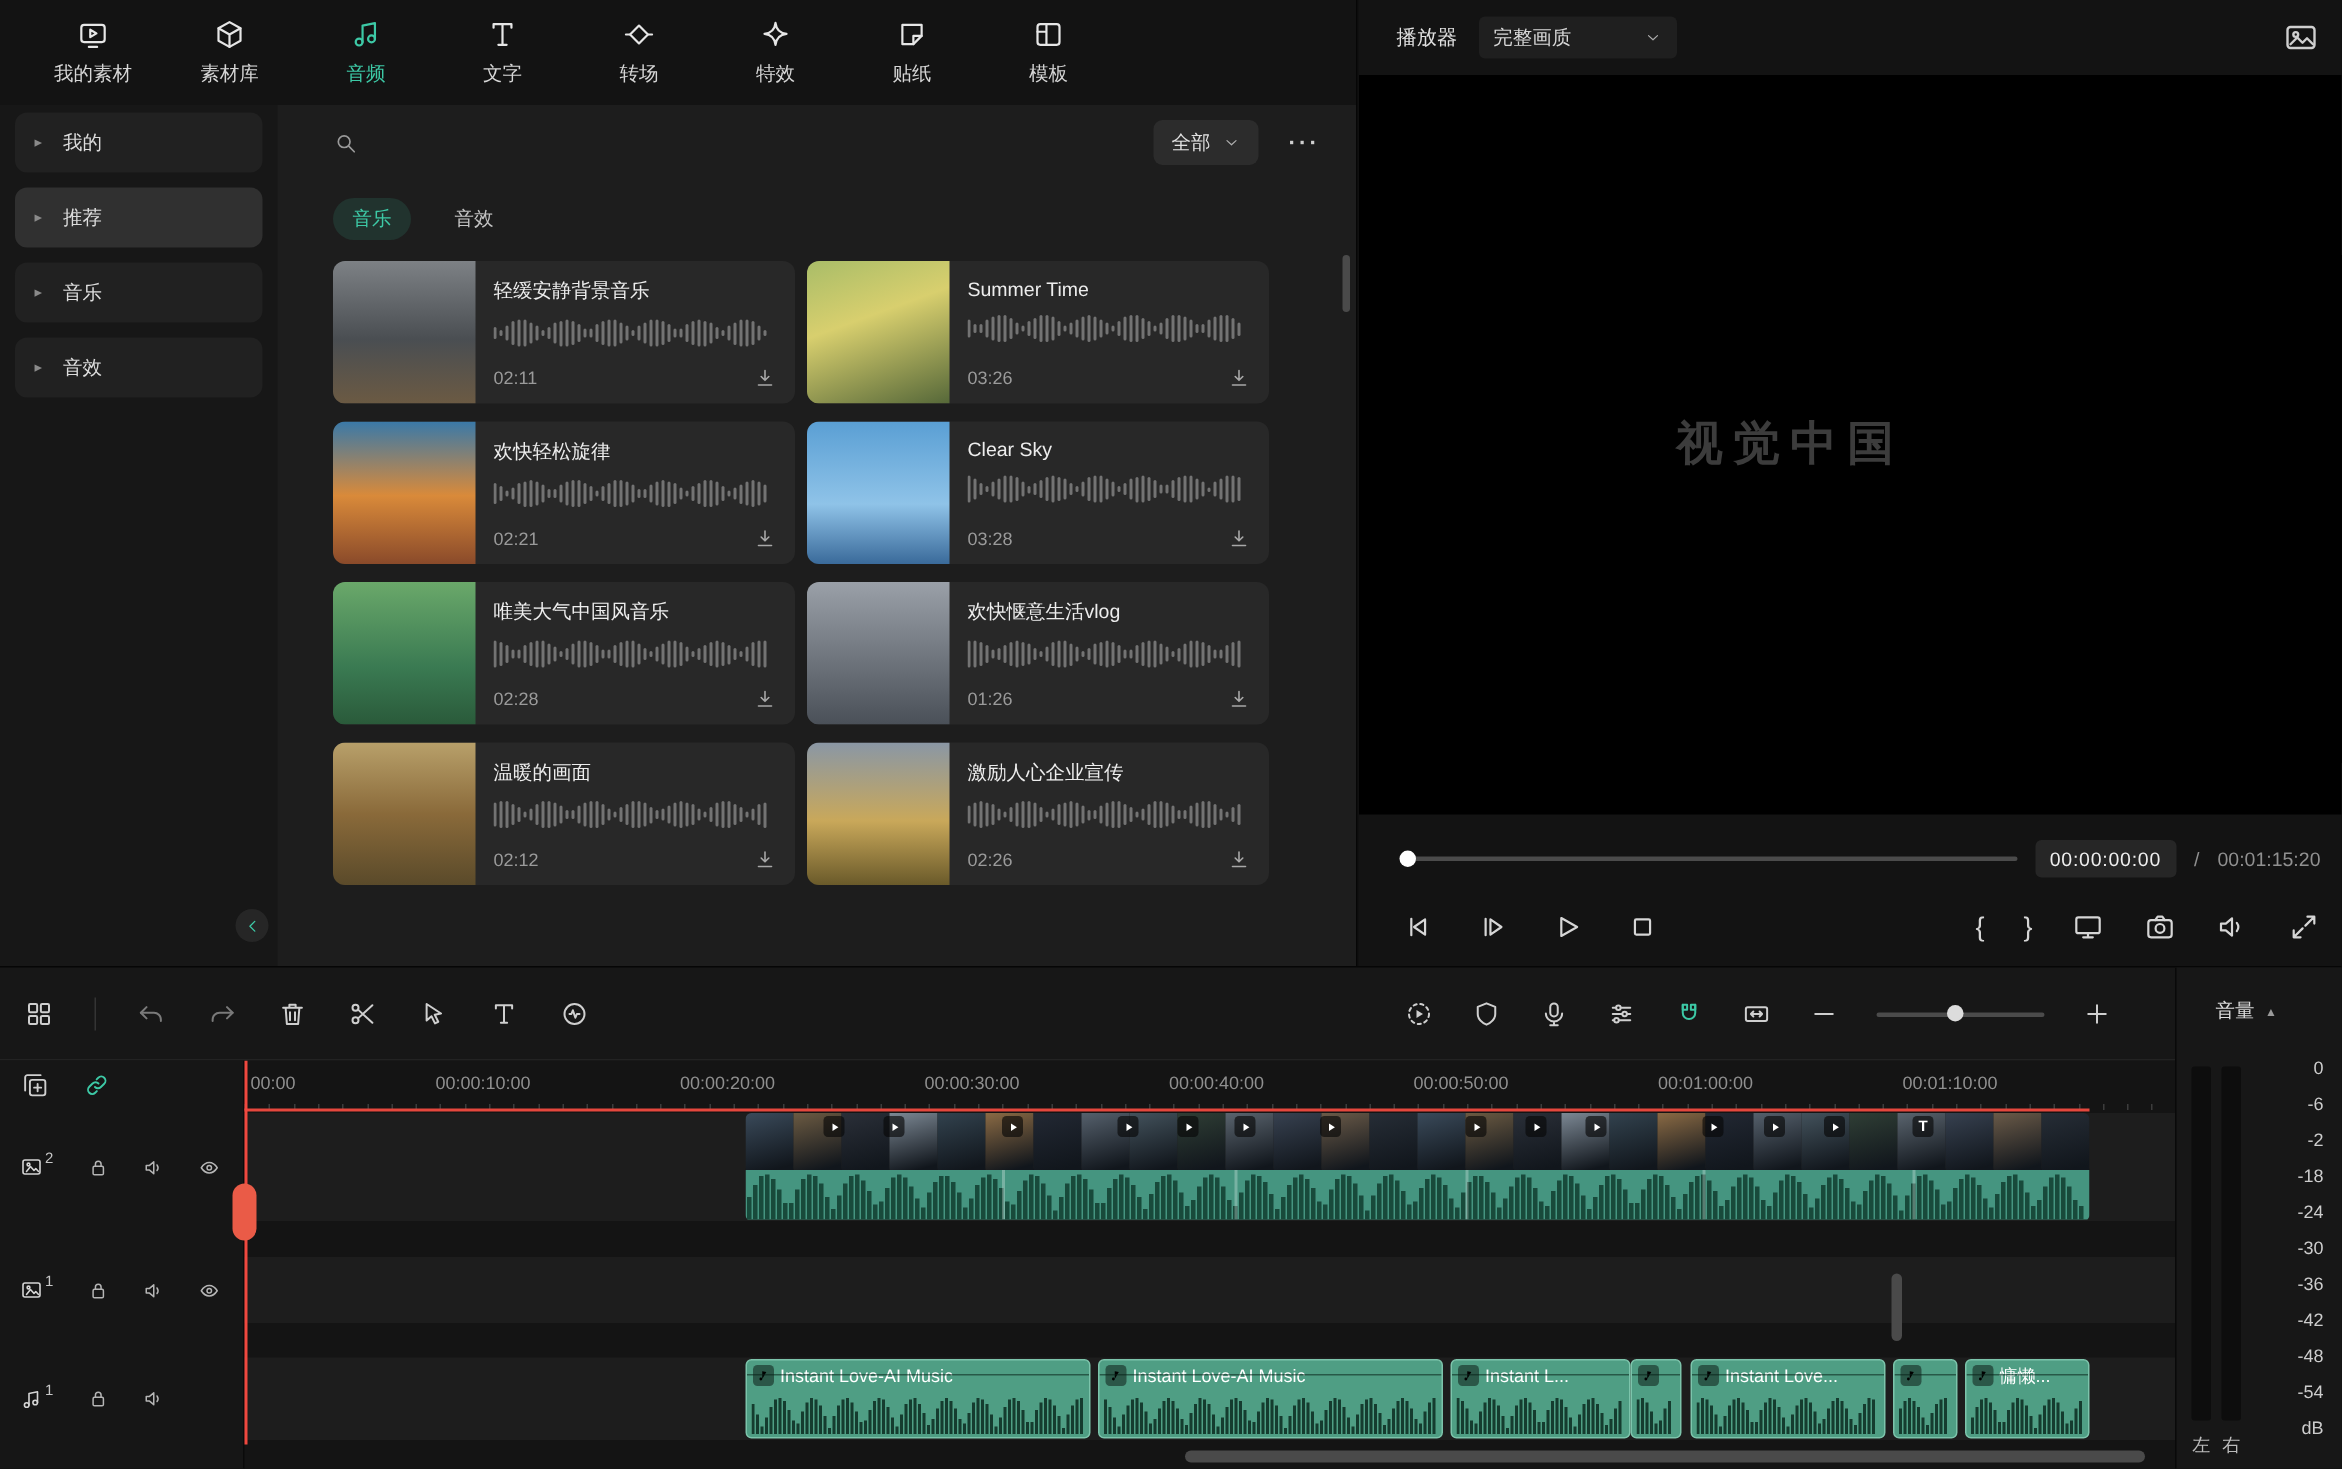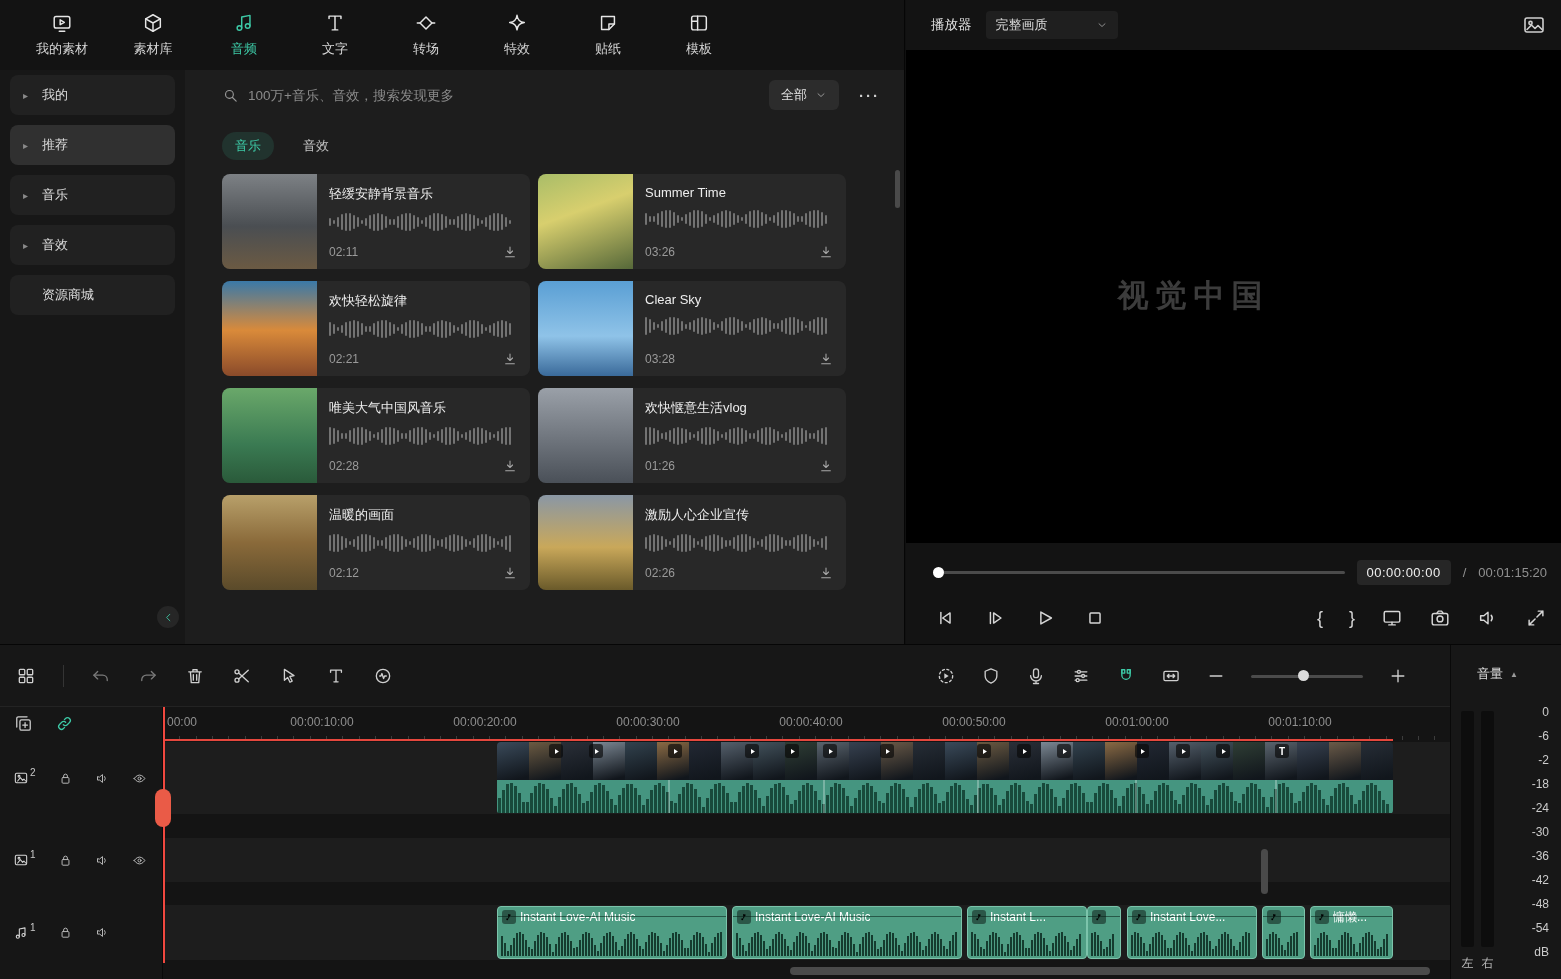--- a/index.html
+++ b/index.html
@@ -239,43 +239,38 @@
         <span>推荐</span>
       </div>
       <div class="side-item">
         <span class="caret">▸</span>
         <span>音乐</span>
       </div>
       <div class="side-item">
         <span class="caret">▸</span>
         <span>音效</span>
       </div>
-      <div class="side-item">
-        <span class="caret hidden">▸</span>
-        <span>资源商城</span>
-      </div>
       <div class="collapse-btn">
         <span class="i">
             <svg viewBox="0 0 24 24" aria-hidden="true">
               <path d="M14.5 6L8.5 12l6 6"></path>
             </svg>
           </span>
       </div>
     </aside>
 
     <div class="content">
       <div class="search-row">
         <div class="search-box">
           <span class="i">
               <svg viewBox="0 0 24 24" aria-hidden="true">
                 <circle cx="10.5" cy="10.5" r="5.5"></circle>
                 <path d="M14.8 14.8L20 20"></path>
               </svg>
             </span>
-          <input class="search-input" placeholder="100万+音乐、音效，搜索发现更多" style="">
         </div>
         <div class="filter-dd">
           <span>全部</span>
           <span class="i">
               <svg viewBox="0 0 24 24" aria-hidden="true">
                 <path d="M6 9.5l6 5.5 6-5.5"></path>
               </svg>
             </span>
         </div>
         <div class="more-btn">···</div>

